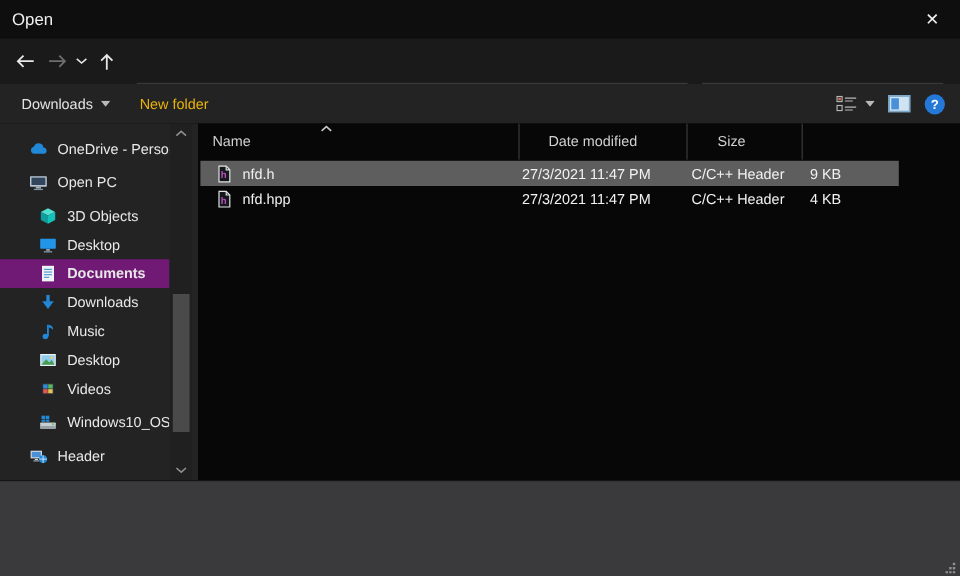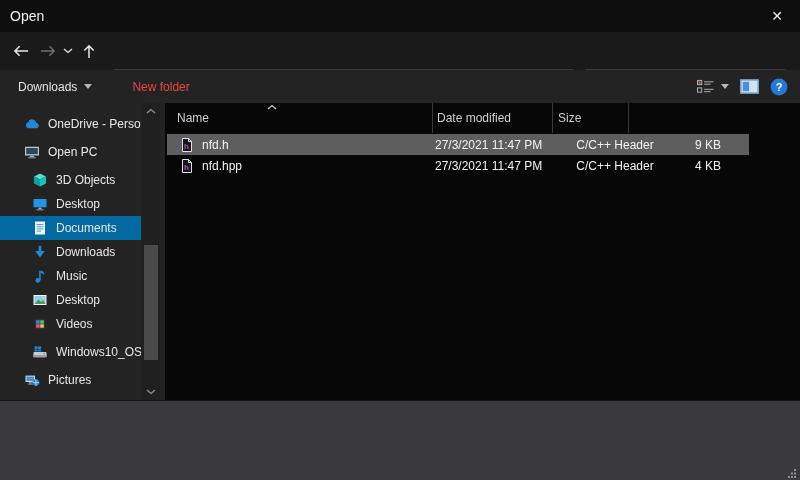--- a/index.html
+++ b/index.html
@@ -28,51 +28,51 @@
   .crumb-spacer{flex:1;}
   .crumb-dd{width:26px;height:100%;display:flex;align-items:center;justify-content:center;color:#c9c9c9;}
   .crumb-div{width:1px;height:100%;background:#3a3a3a;}
   .refresh-btn{width:31px;height:100%;display:flex;align-items:center;justify-content:center;}
   .search-box{left:585px;top:37px;width:201px;height:27px;background:#191919;border:1px solid #3a3a3a;box-sizing:border-box;display:flex;align-items:center;}
   .search-box .mag{margin-left:10px;display:flex;}
   .search-ph{margin-left:9px;color:#8a8a8a;}
   
   .toolbar{left:0;top:70px;width:800px;height:33px;background:#232323;display:flex;align-items:center;}
   .tb-organize{margin-left:18px;display:flex;align-items:center;gap:7px;color:#e4e4e4;}
-  .tb-newfolder{margin-left:40px;color:#ef4444;}
+  .tb-newfolder{margin-left:24px;color:#eab308;}
   .tb-right{margin-left:auto;margin-right:12px;display:flex;align-items:center;gap:11px;}
   .tb-views{display:flex;align-items:center;gap:6px;}
   
   .sidebar{left:0;top:103px;width:165px;height:297px;background:#232323;padding-top:9px;box-sizing:border-box;}
   .side-item{height:24px;width:141px;box-sizing:border-box;display:flex;align-items:center;gap:8px;padding-left:24px;color:#e8e8e8;white-space:nowrap;overflow:hidden;}
   .side-item.lvl1{padding-left:32px;}
   .side-item.gap{margin-top:4px;}
-  .side-item.selected{background:#0369a1;}
+  .side-item.selected{background:#701a75;font-weight:bold;}
   .side-item .icon{width:16px;height:16px;display:flex;flex:0 0 16px;}
   .side-scroll{left:142px;top:103px;width:18px;height:297px;background:#202020;}
   .side-scroll .caret{position:absolute;left:0;width:18px;height:16px;display:flex;align-items:center;justify-content:center;color:#8f8f8f;}
   .side-scroll .caret.dn{bottom:0;}
   .side-thumb{position:absolute;left:2px;top:142px;width:14px;height:115px;background:#4a4a4a;}
   
   .list-area{left:165px;top:103px;width:635px;height:297px;background:#070707;}
-  .cols{position:absolute;left:0;top:0;height:30px;display:flex;color:#d0d0d0;}
+  .cols{position:absolute;left:0;top:0;height:30px;display:flex;color:#d0d0d0;gap:20px;}
   .col{box-sizing:border-box;border-right:1px solid #3a3a3a;line-height:30px;}
   .col.c-name{width:268px;padding-left:12px;}
   .col.c-date{width:120px;padding-left:4px;}
   .col.c-type{width:124px;padding-left:4px;}
   .col.c-size{width:76px;padding-left:5px;}
   .sort-caret{position:absolute;left:102px;top:1px;color:#c9c9c9;}
   .rows{position:absolute;left:0;top:31px;width:635px;}
   .file-row{margin-left:2px;width:582px;height:21px;display:flex;align-items:center;color:#f2f2f2;}
   .file-row.selected{background:#5e5e5e;}
   .cell{box-sizing:border-box;white-space:nowrap;overflow:hidden;}
   .cell.name{width:264px;padding-left:12px;display:flex;align-items:center;gap:7px;}
   .cell.date{width:120px;padding-left:4px;}
   .cell.type{width:124px;padding-left:4px;text-align:center;}
-  .cell.size{width:72px;text-align:center;padding-right:6px;}
+  .cell.size{width:72px;text-align:left;padding-right:6px;}
   .cell .icon{width:16px;height:16px;display:flex;flex:0 0 16px;}
   
   .footer{left:0;top:400px;width:800px;height:80px;background:#3a3a3c;border-top:1px solid #151515;box-sizing:border-box;}
   .grip{position:absolute;right:3px;bottom:2px;display:flex;}
   svg{display:block;}
 </style>
 </head>
 <body>
 
 <div class="abs titlebar">
@@ -308,21 +308,21 @@
       <span class="icon">
         <svg width="16" height="16" viewBox="0 0 16 16">
           <rect x="1.5" y="3.6" width="9.5" height="6.4" fill="#cfd6dd"></rect>
           <rect x="2.5" y="4.6" width="7.5" height="4.4" fill="#4a90d9"></rect>
           <rect x="5" y="10.4" width="2.6" height="1" fill="#cfd6dd"></rect>
           <rect x="3.8" y="11.6" width="5" height="1" fill="#98a4b0"></rect>
           <circle cx="11.9" cy="10.6" r="3.3" fill="#2188d8"></circle>
           <path d="M8.6 10.6h6.6M11.9 7.3v6.6" stroke="#dcebf8" stroke-width="0.7" fill="none"></path>
         </svg>
       </span>
-      <span>Pictures</span>
+      <span>Header</span>
     </div>
   </div>
 <div class="abs side-scroll">
   <span class="caret" style="top:0;">
       <svg width="10" height="6" viewBox="0 0 10 6">
         <path d="M1 5l4-3.5L9 5" fill="none" stroke="currentColor" stroke-width="1.3"></path>
       </svg>
     </span>
   <span class="side-thumb"></span>
   <span class="caret dn">

